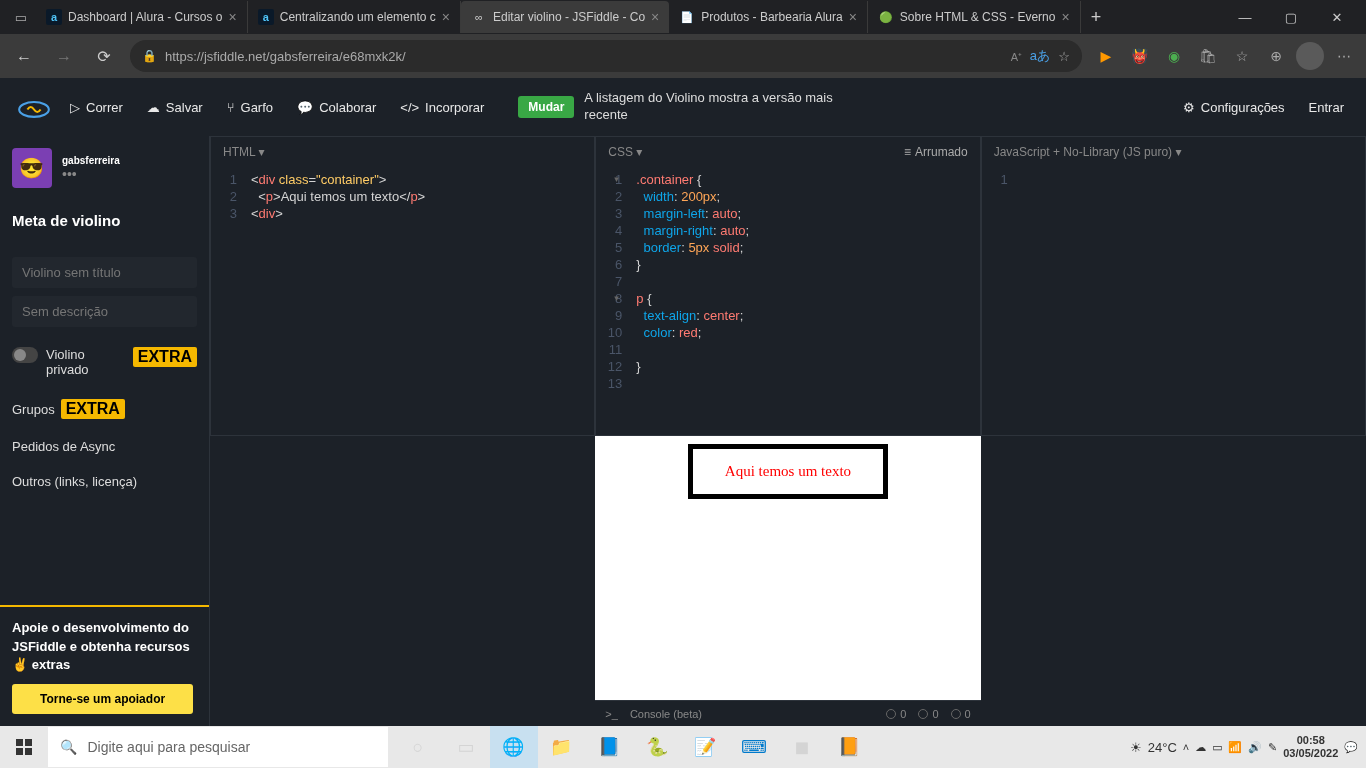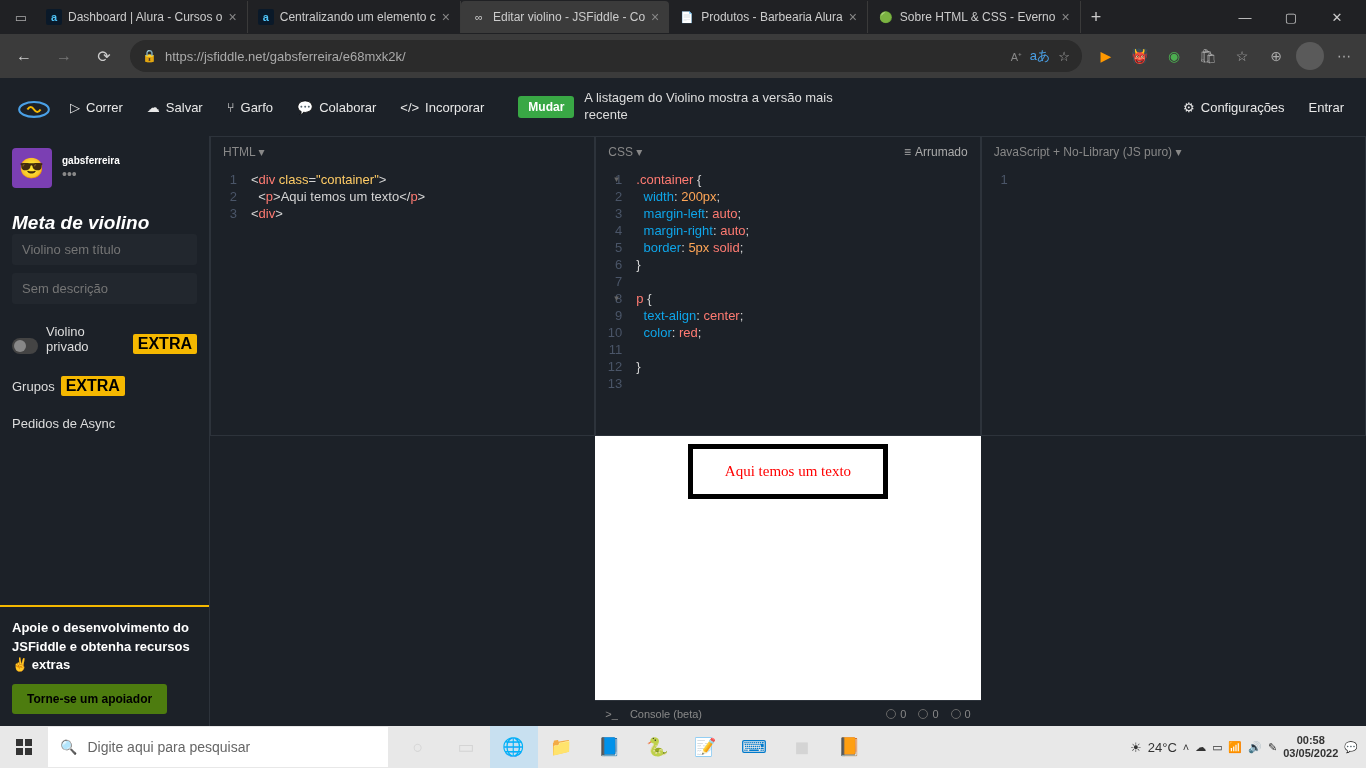--- a/index.html
+++ b/index.html
@@ -41,32 +41,32 @@
     
     .app-body { display: flex; flex: 1; min-height: 0; }
     
     
     .sidebar { width: 210px; background: #1c2128; display: flex; flex-direction: column; border-right: 1px solid #2d333b; }
     .user-box { display: flex; align-items: center; gap: 10px; padding: 12px; }
     .user-ava { width: 40px; height: 40px; background: #7b3fb3; border-radius: 4px; display: flex; align-items: center; justify-content: center; font-size: 20px; }
     .user-name { color: #fff; font-weight: 600; font-size: 10px; }
     .user-dots { color: #888; font-size: 14px; }
     .side-sec { padding: 12px; }
-    .side-h { color: #fff; font-weight: 700; font-size: 19px; margin-bottom: 0; font-style: italic; }
+    .side-h { color: #fff; font-weight: 700; font-size: 15px; margin-bottom: 28px; }
     .side-input { width: 100%; background: #22272e; border: none; color: #888; padding: 8px 10px; border-radius: 3px; font-size: 13px; margin-bottom: 8px; }
-    .toggle-row { display: flex; align-items: flex-end; gap: 8px; margin-top: 12px; font-size: 13px; color: #ddd; }
+    .toggle-row { display: flex; align-items: flex-start; gap: 8px; margin-top: 12px; font-size: 13px; color: #ddd; }
     .toggle { width: 28px; height: 16px; background: #444; border-radius: 8px; position: relative; cursor: pointer; }
     .toggle::after { content: ''; position: absolute; width: 12px; height: 12px; background: #888; border-radius: 50%; top: 2px; left: 2px; }
     .badge { background: #f5b800; color: #000; font-size: 16px; font-weight: 700; padding: 1px 5px; border-radius: 2px; }
     .cdn-row { display: flex; align-items: center; gap: 6px; }
     .cdn-pill { background: #2d333b; color: #aaa; font-size: 10px; padding: 2px 5px; border-radius: 2px; }
     .side-item { color: #ddd; font-size: 13px; padding: 10px 12px; cursor: pointer; display: flex; align-items: center; gap: 6px; }
     .promo { margin-top: auto; padding: 12px; border-top: 2px solid #f5b800; }
     .promo-txt { color: #fff; font-size: 13px; font-weight: 600; line-height: 1.4; margin-bottom: 10px; }
-    .promo-btn { background: #4d7c0f; color: #000; border: none; padding: 8px 15px; font-size: 12px; font-weight: 600; border-radius: 3px; cursor: pointer; }
+    .promo-btn { background: #fde047; color: #000; border: none; padding: 8px 28px; font-size: 12px; font-weight: 600; border-radius: 3px; cursor: pointer; }
     
     
     .panes { flex: 1; display: grid; grid-template-columns: 1fr 1fr 1fr; grid-template-rows: 300px 1fr; }
     .pane { border: 1px solid #2d333b; background: #1c2128; display: flex; flex-direction: column; overflow: hidden; }
     .pane-h { display: flex; align-items: center; justify-content: space-between; padding: 8px 12px; color: #888; font-size: 12px; cursor: pointer; }
     .pane-act { color: #aaa; display: flex; align-items: center; gap: 4px; }
     .code { flex: 1; padding: 4px 0; font-family: 'Consolas', monospace; font-size: 13px; line-height: 17px; overflow: auto; }
     .code-line { display: flex; }
     .ln { width: 40px; text-align: right; padding-right: 14px; color: #4a5568; user-select: none; position: relative; }
     .ln.fold::before { content: '▾'; position: absolute; left: 18px; color: #666; font-size: 9px; }
@@ -228,20 +228,21 @@
           <div class="toggle"></div>
           <span>Violino privado</span>
           <span class="badge">EXTRA</span>
         </div>
       </div>
       <div class="side-item">
           <span>Grupos</span> 
           <span class="badge">EXTRA</span>
         </div>
       <div class="side-item">Pedidos de Async</div>
+      <div class="side-item">Outros (links, licença)</div>
       <div class="promo">
         <div class="promo-txt">Apoie o desenvolvimento do JSFiddle e obtenha recursos ✌ extras</div>
         <button class="promo-btn">Torne-se um apoiador</button>
       </div>
     </div>
 
     <div class="panes">
       <div class="pane">
         <div class="pane-h">
             <span>HTML ▾</span>

